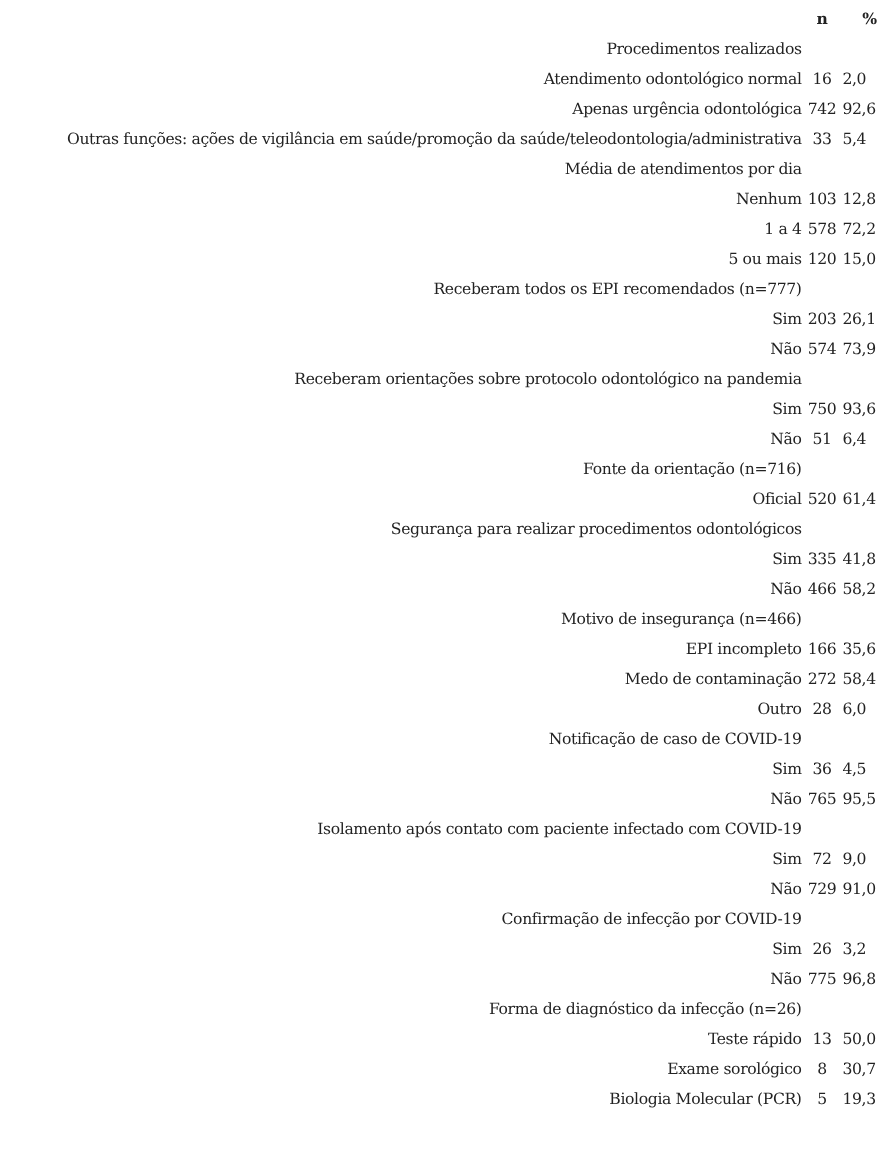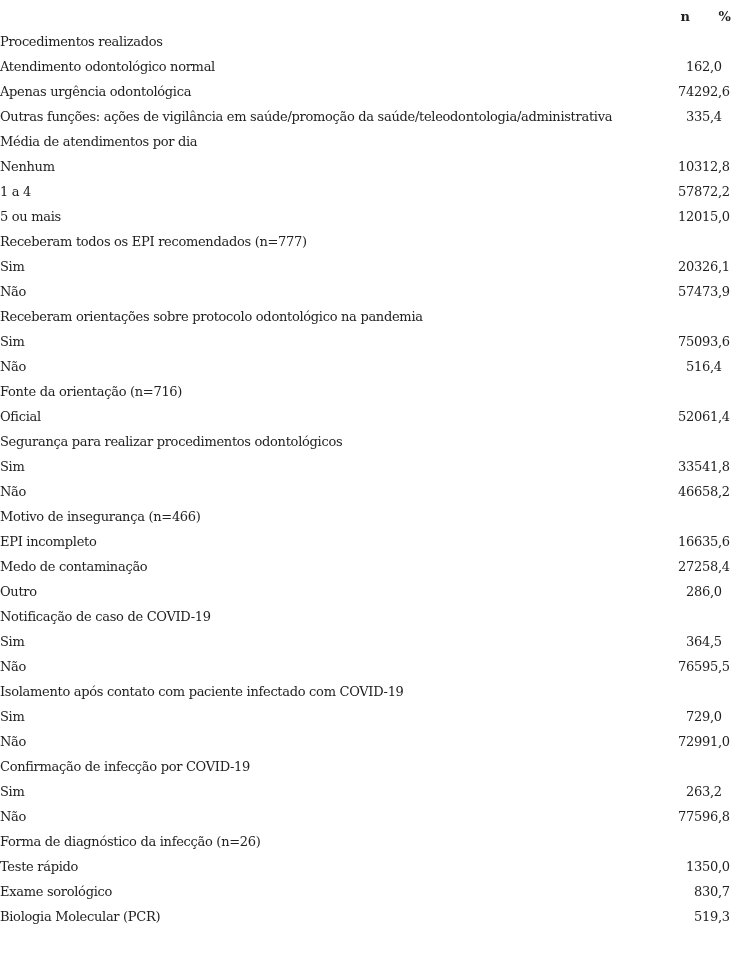--- a/index.html
+++ b/index.html
@@ -16,22 +16,22 @@
     font-size: 13px;
     letter-spacing: -0.3px;
   }
   table.data col.c-label { width: 668px; }
   table.data col.c-n { width: 34px; }
   table.data col.c-pct { width: 45px; }
   table.data th, table.data td {
     height: 25px; padding: 0; white-space: nowrap; vertical-align: middle;
   }
   table.data th { font-weight: bold; text-align: center; font-size: 13px; }
-  td.label { text-align: left; }
-  td.n { text-align: right; padding-right: 4px; }
+  td.label { text-align: right; }
+  td.n { text-align: center; padding-right: 4px; }
   td.pct { text-align: left; }
   tr.group td.label { font-weight: normal; }
 </style>
 </head>
 <body>
 
 <table class="data">
   <colgroup>
     <col class="c-label">
       <col class="c-n">

